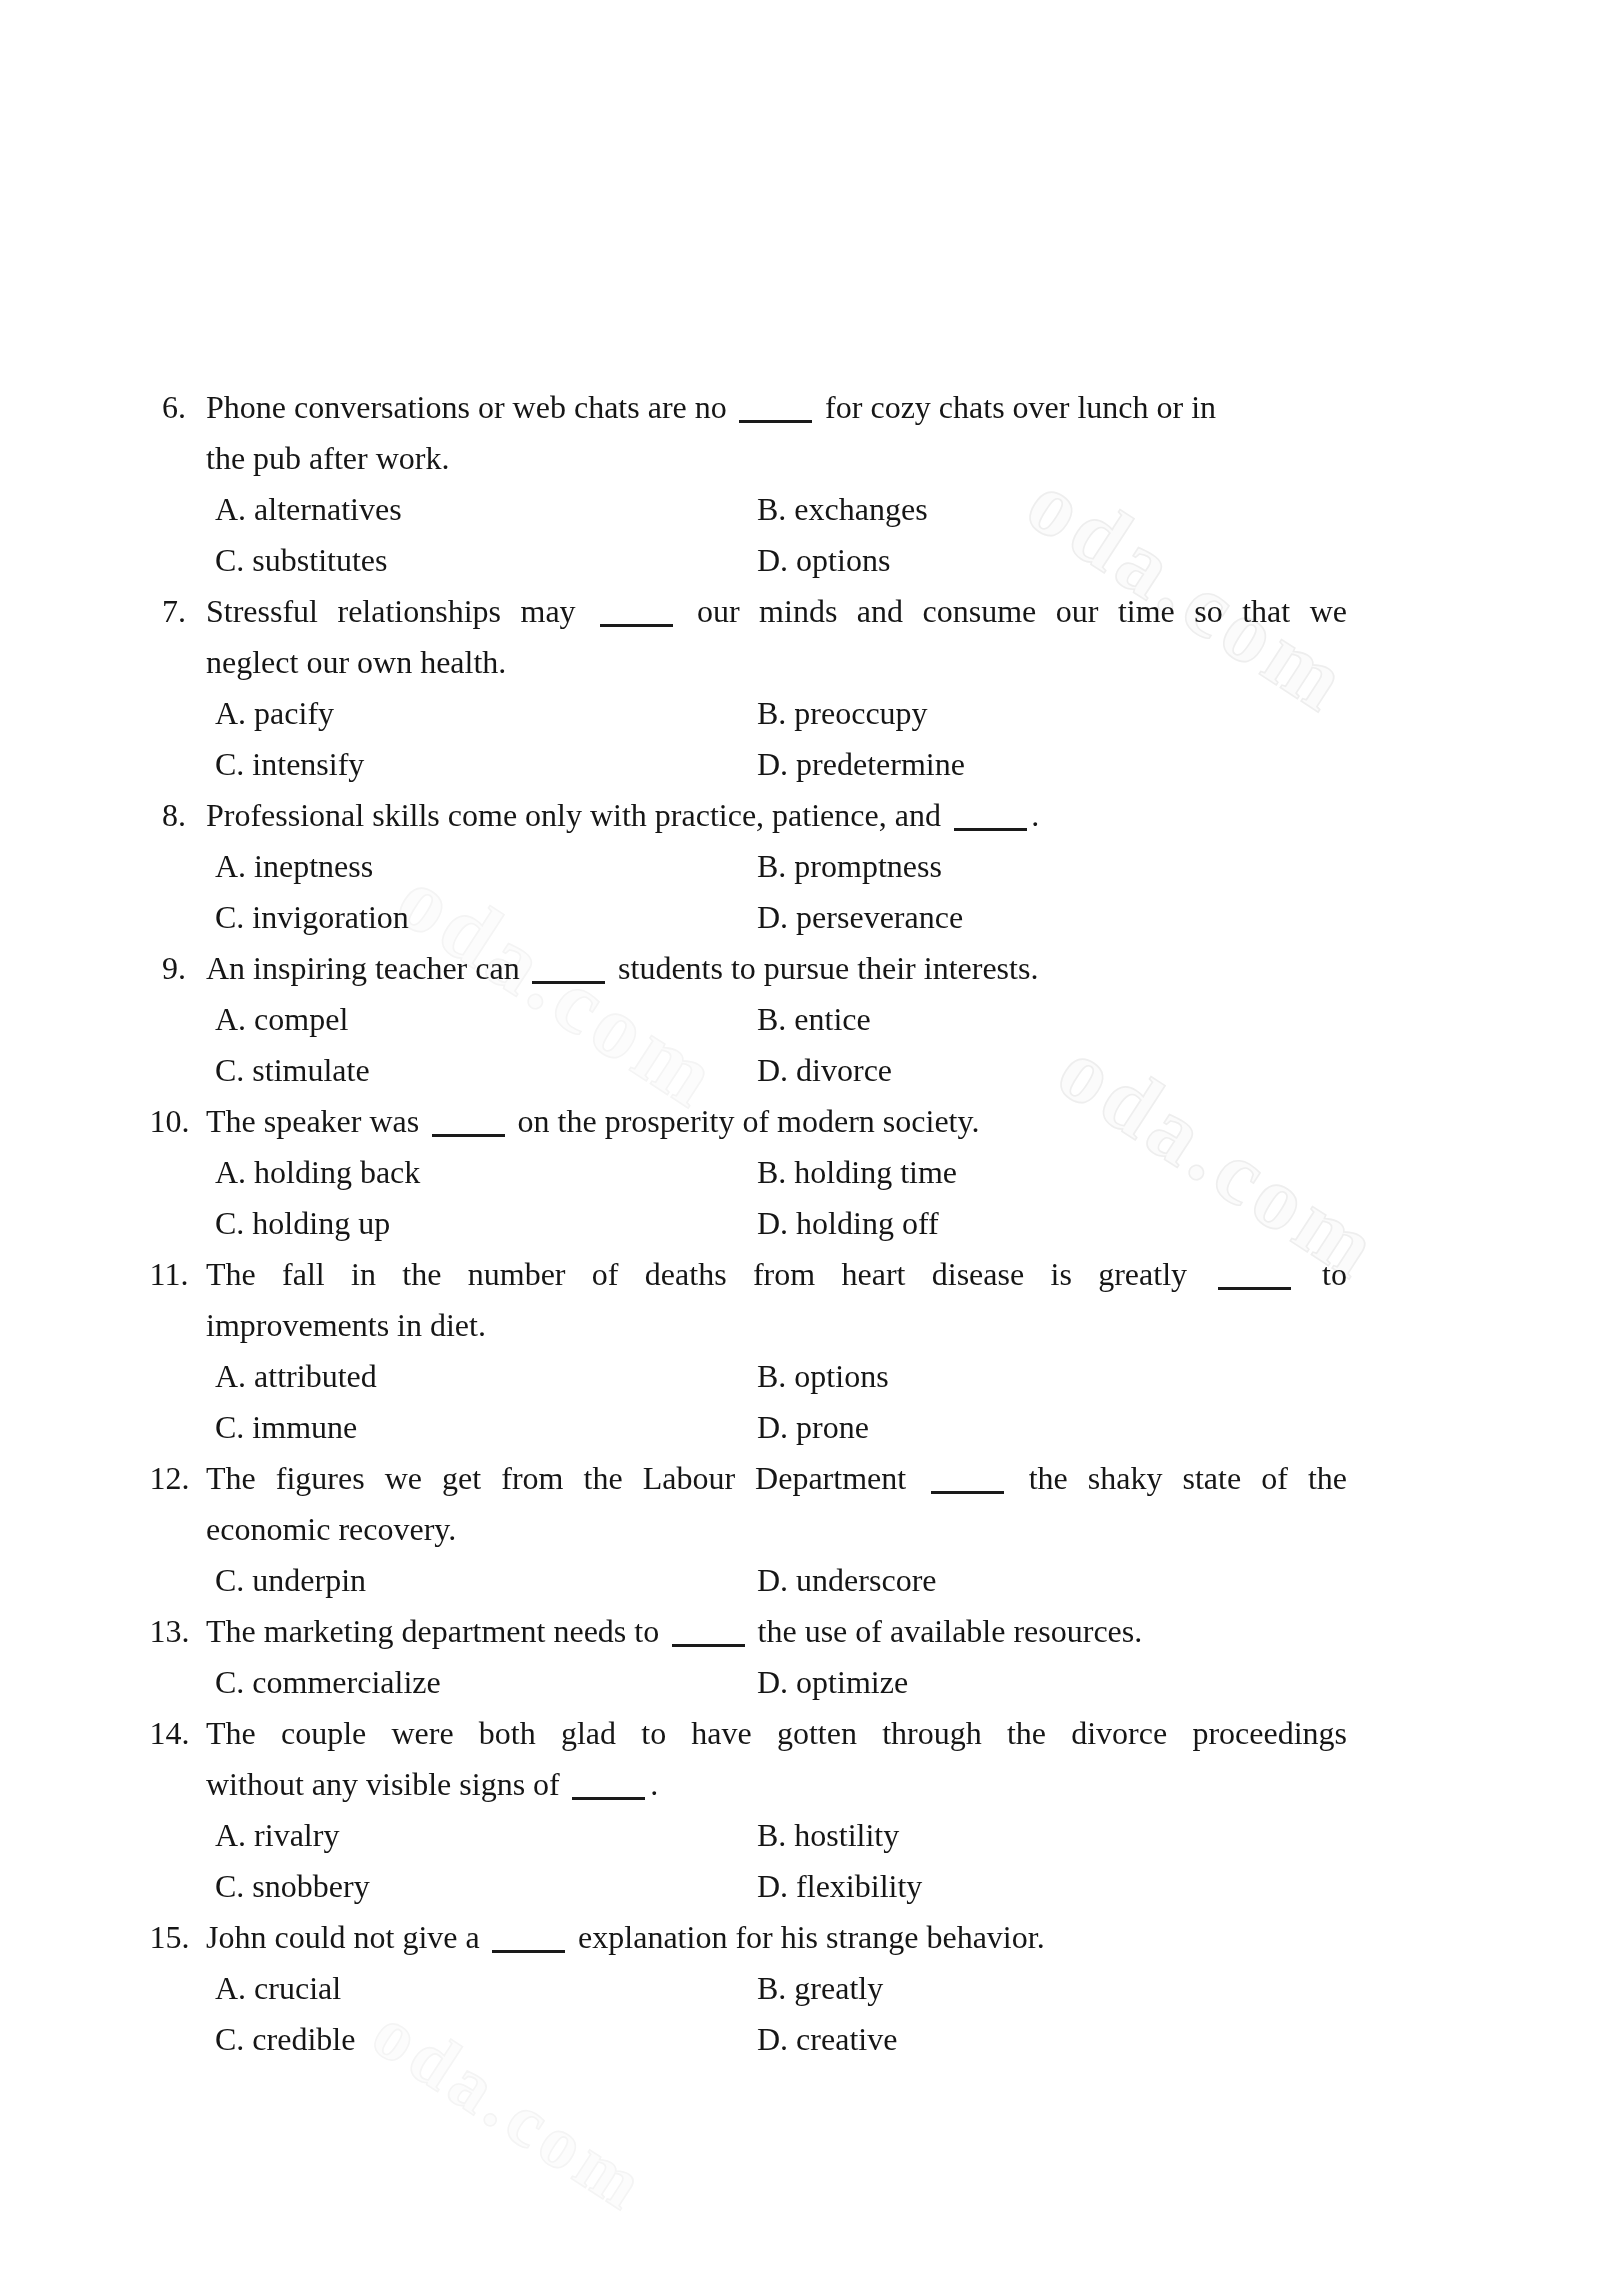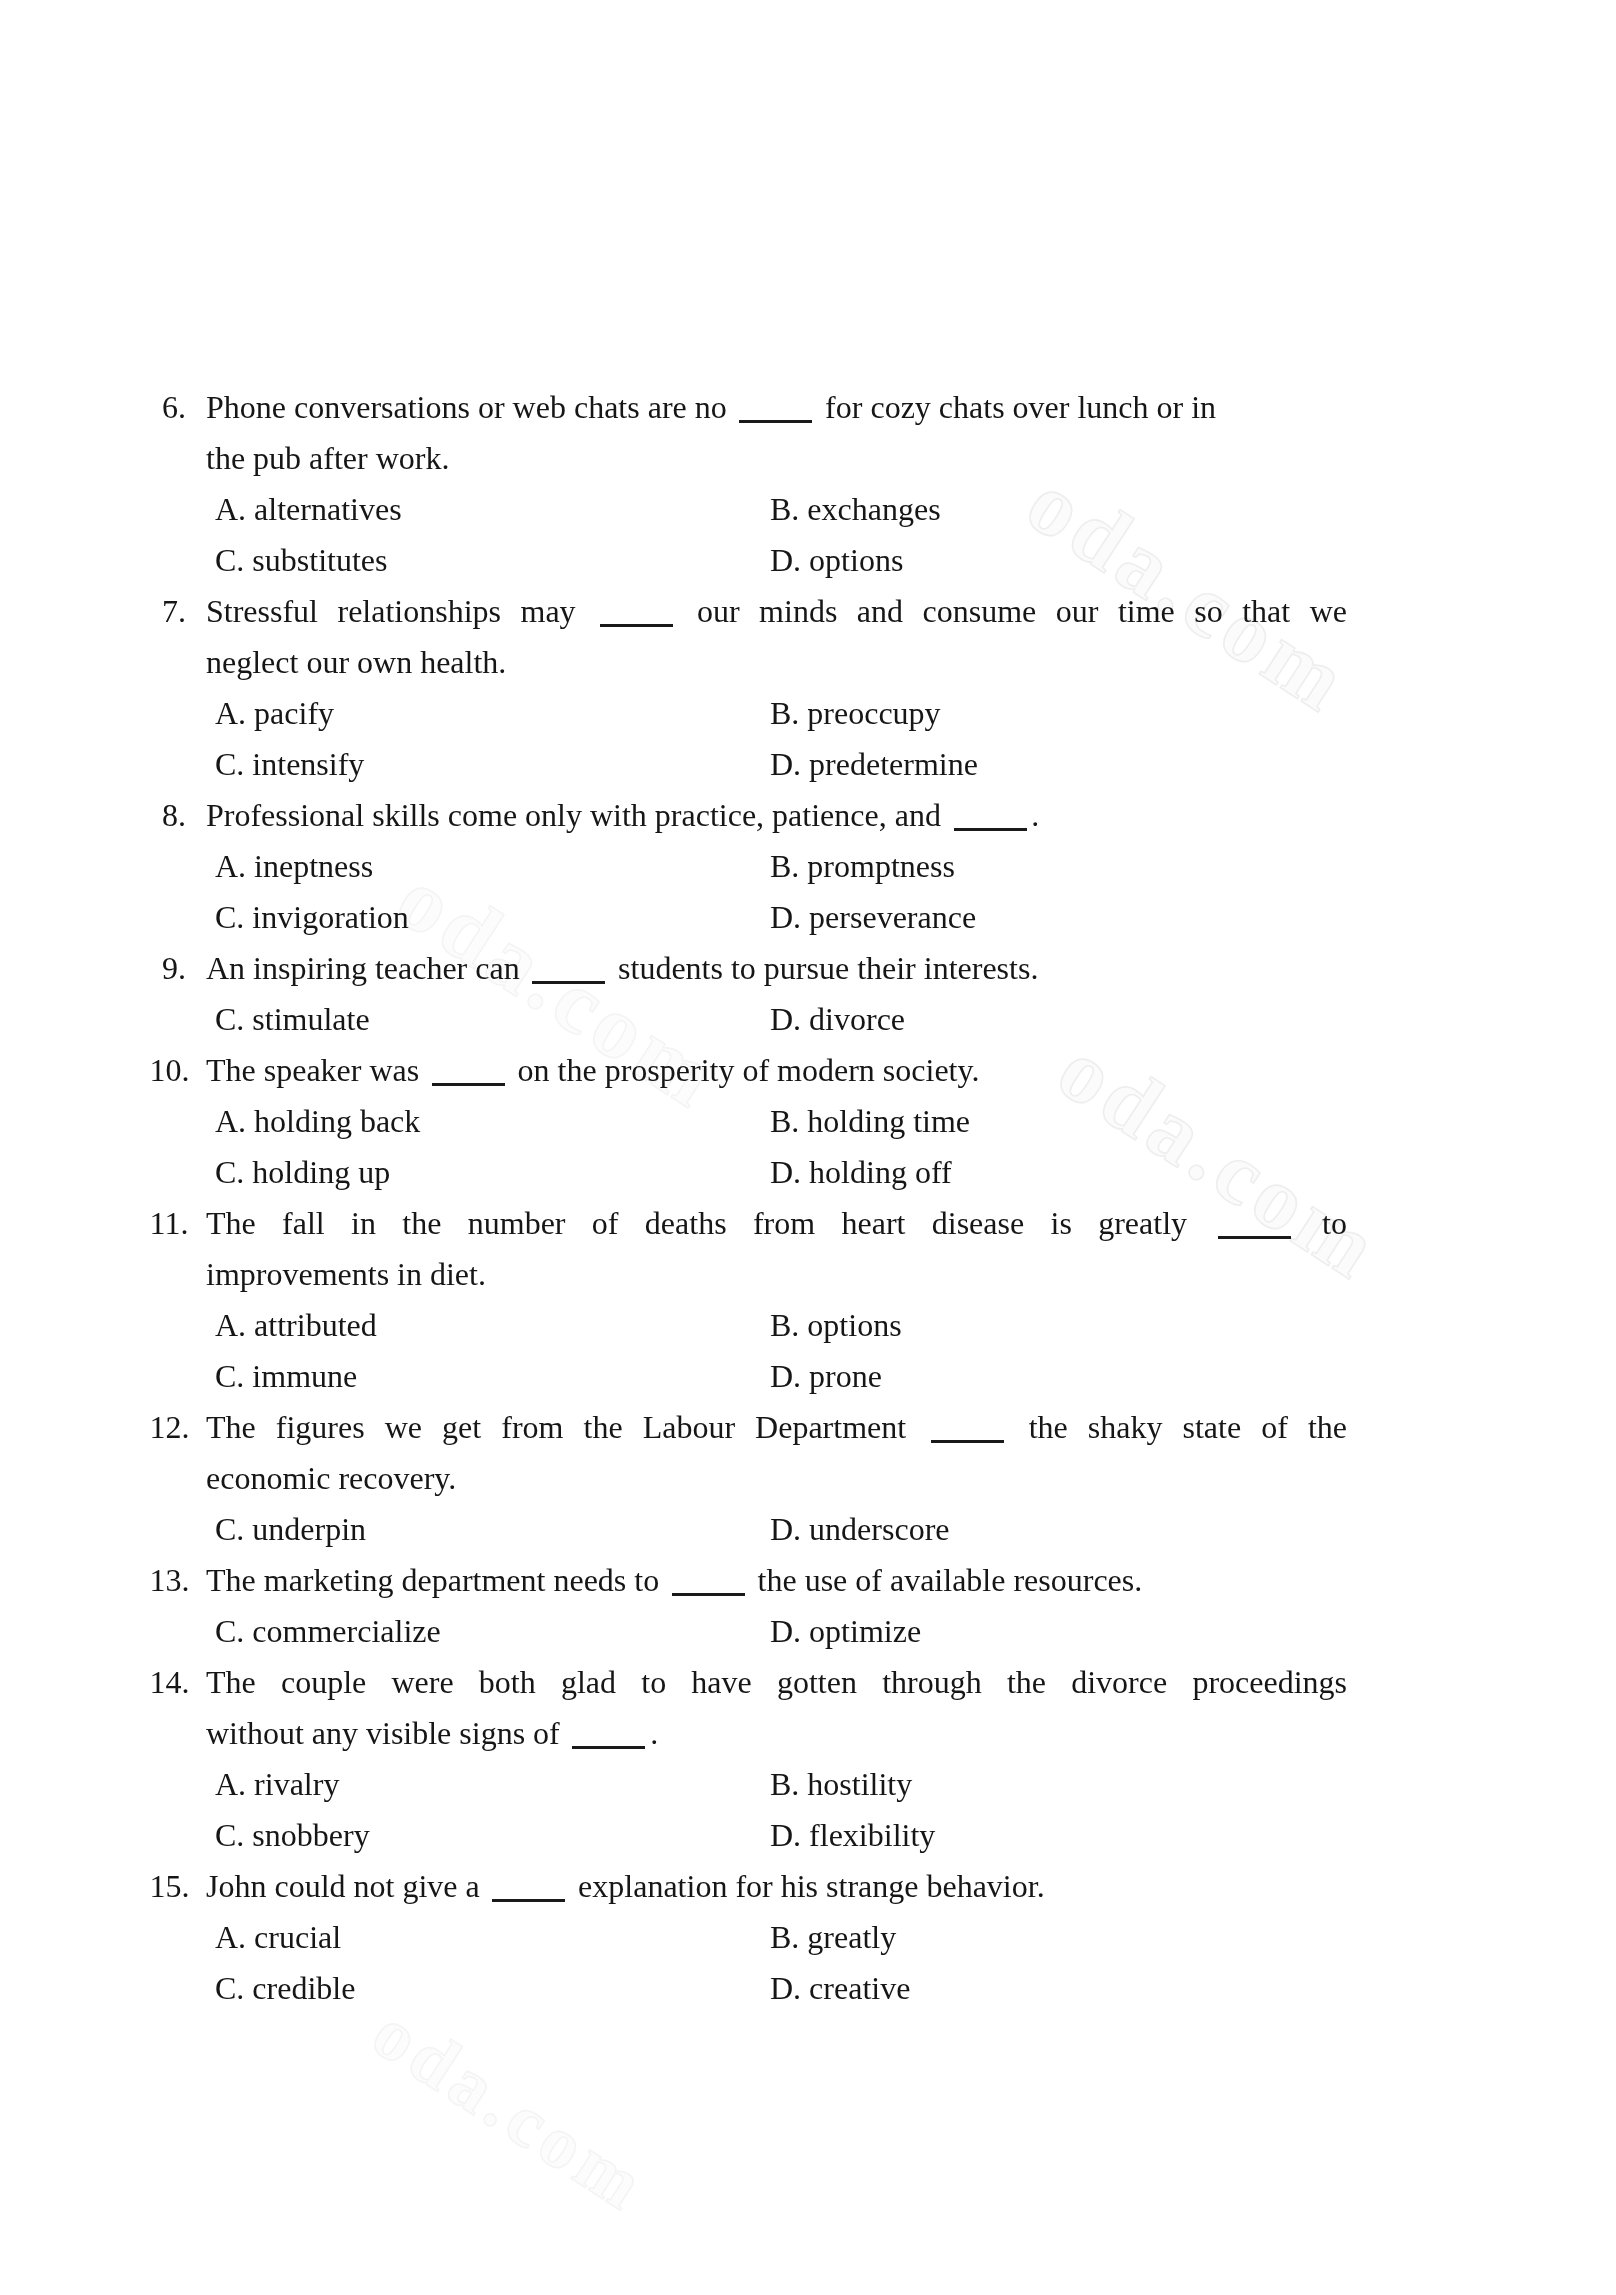--- a/index.html
+++ b/index.html
@@ -50,21 +50,21 @@
   .blank {
     display: inline-block;
     width: 73px;
     height: 0;
     border-bottom: 3.1px solid #1a1a1a;
     margin: 0 4.7px -4.7px 4.7px;
   }
   .optrow { }
   .opt { position: absolute; top: 0; white-space: nowrap; }
   .optA { left: 53px; }
-  .optB { left: 608px; }
+  .optB { left: 595px; }
 </style>
 </head>
 <body>
 
 <div class="page">
   <div class="wm wm1">oda.com</div>
   <div class="wm wm2">oda.com</div>
   <div class="wm wm3">oda.com</div>
   <div class="wm wm4">oda.com</div>
   <main class="content">
@@ -98,20 +98,24 @@
           <span class="opt optA">A. ineptness</span>
           <span class="opt optB">B. promptness</span>
         </div>
         <div class="line optrow">
           <span class="opt optA">C. invigoration</span>
           <span class="opt optB">D. perseverance</span>
         </div>
       </div>
       <div class="question">
         <div class="line qfirst"><span class="qnum">9.</span><span>An inspiring teacher can </span><span class="blank"></span><span> students to pursue their interests.</span></div>
+        <div class="line optrow">
+          <span class="opt optA">A. compel</span>
+          <span class="opt optB">B. entice</span>
+        </div>
         <div class="line optrow">
           <span class="opt optA">C. stimulate</span>
           <span class="opt optB">D. divorce</span>
         </div>
       </div>
       <div class="question">
         <div class="line qfirst"><span class="qnum wide">10.</span><span>The speaker was </span><span class="blank"></span><span> on the prosperity of modern society.</span></div>
         <div class="line optrow">
           <span class="opt optA">A. holding back</span>
           <span class="opt optB">B. holding time</span>

